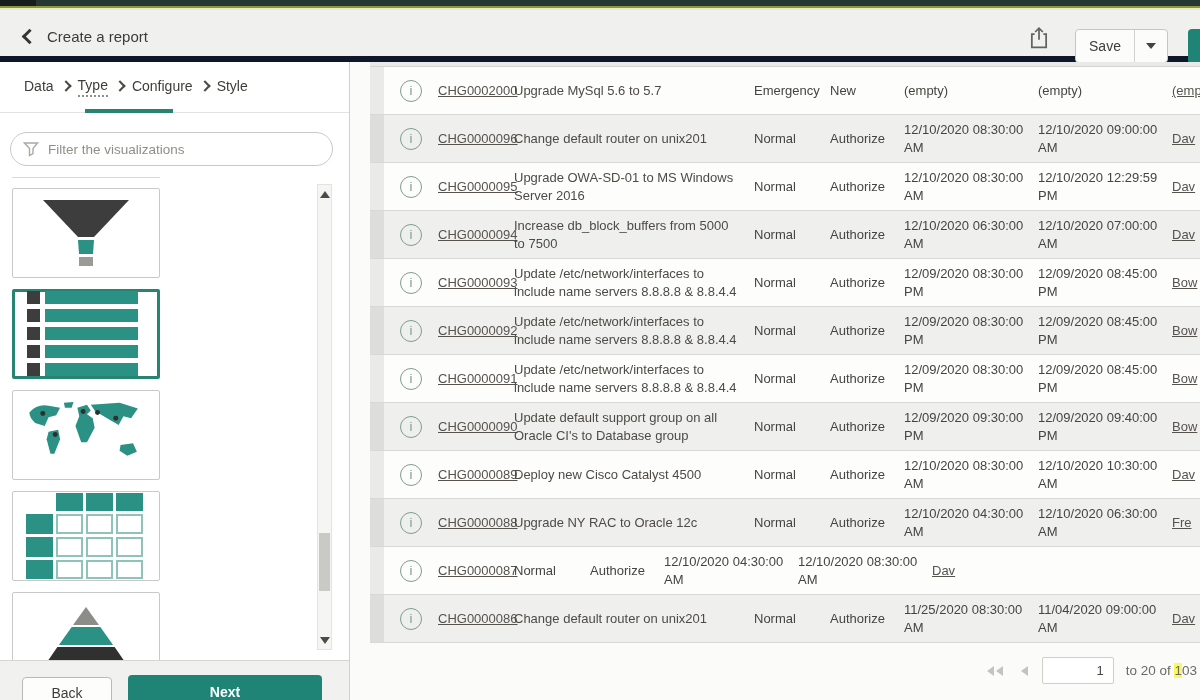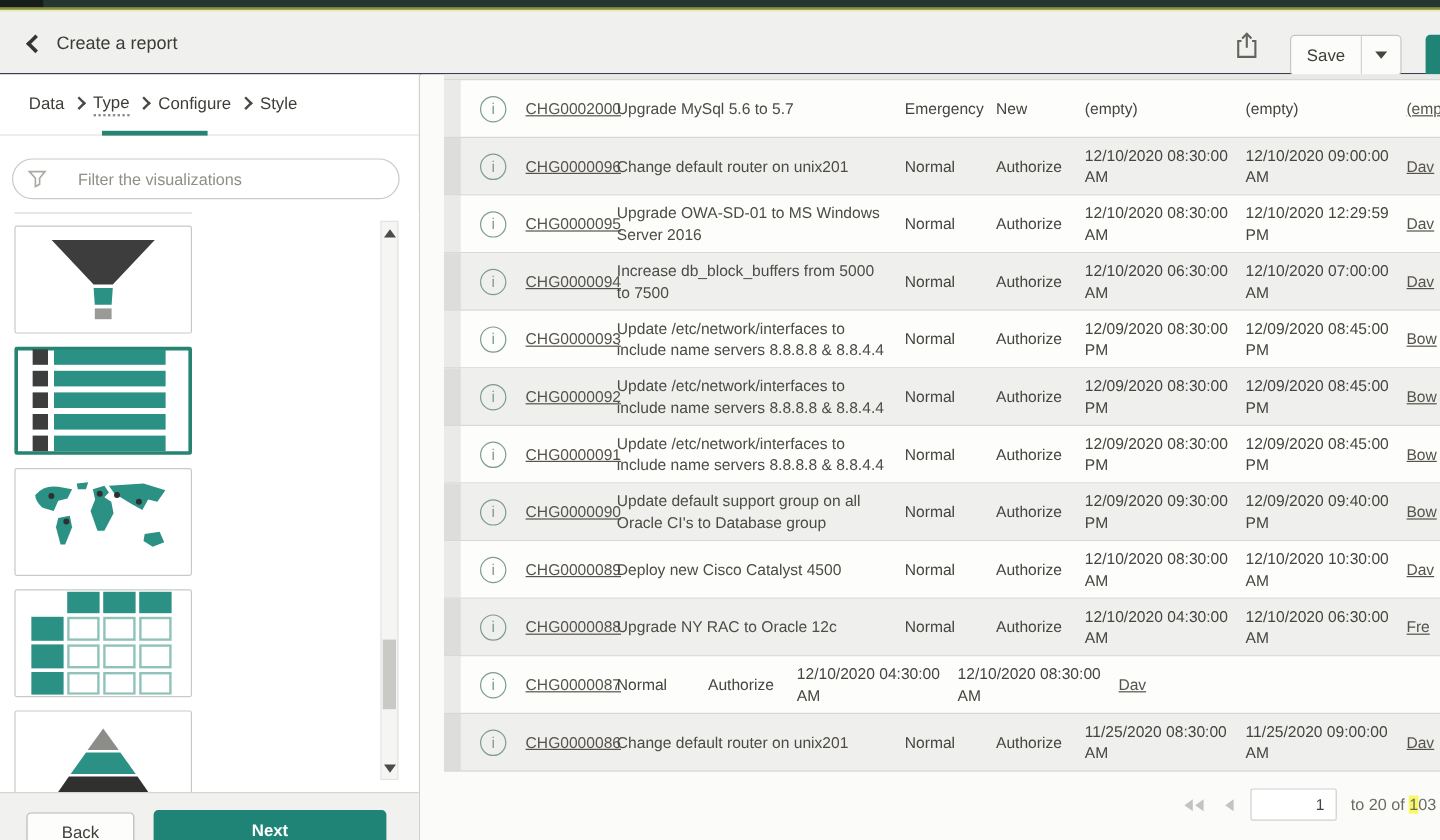--- a/index.html
+++ b/index.html
@@ -7,39 +7,39 @@
   body { font-family:"Liberation Sans", sans-serif; background:#fff; color:#45443e; }
   #app { position:relative; width:1200px; height:700px; overflow:hidden; background:#fbfbfa; }
 
   
   .topstrip { position:absolute; left:0; top:0; width:1200px; height:10px; background:#263630; }
   .topstrip .corner { position:absolute; left:0; top:0; width:36px; height:7px; background:#161d1a; }
   .topstrip .olive { position:absolute; left:0; bottom:2px; width:100%; height:2px; background:#8c9538; }
   .topstrip .pale  { position:absolute; left:0; bottom:0;  width:100%; height:2px; background:#e9ecc3; }
 
   
-  .topbar { position:absolute; left:0; top:10px; width:1200px; height:52px; background:#f0f0ef; border-bottom:1px solid #0f172a; }
+  .topbar { position:absolute; left:0; top:10px; width:1200px; height:52px; background:#f0f0ef; border-bottom:6px solid #0f172a; }
   .back-btn { position:absolute; left:16px; top:14px; width:26px; height:26px; cursor:pointer; }
   .back-chev { position:absolute; left:8px; top:7px; width:11px; height:11px; border-left:3px solid #35352f; border-bottom:3px solid #35352f; transform:rotate(45deg); }
   .topbar-title { position:absolute; left:47px; top:18px; font-size:15px; color:#3c3c36; }
   .share-btn { position:absolute; left:1028px; top:15px; width:24px; height:26px; cursor:pointer; }
   .save-group { position:absolute; left:1075px; top:19px; height:34px; display:flex; background:#fcfcfb; border:1px solid #c6c6c3; border-radius:4px; overflow:hidden; }
   .save-main { width:58px; display:flex; align-items:center; justify-content:center; font-size:14px; color:#3e3e38; cursor:pointer; }
   .save-caret { width:33px; display:flex; align-items:center; justify-content:center; border-left:1px solid #d2d2cf; cursor:pointer; }
   .caret-down { width:0; height:0; border-left:5px solid transparent; border-right:5px solid transparent; border-top:6px solid #45443e; }
   .edge-primary { position:absolute; right:0; top:19px; width:12px; height:35px; background:#1f8476; border-radius:4px 0 0 4px; }
 
   
   .panel { position:absolute; left:0; top:62px; width:350px; height:638px; background:#fff; border-right:1px solid #d0d0ce; }
   .steps { position:relative; height:51px; display:flex; align-items:center; padding-left:24px; gap:8px; border-bottom:1px solid #e2e2e0; }
   .step { font-size:14px; color:#3e3e38; cursor:pointer; padding-bottom:2px; }
   .step.active { border-bottom:2px dotted #8f8f89; }
   .active-bar { position:absolute; left:85px; bottom:-1px; width:88px; height:4px; background:#278472; }
   .chev { width:8px; height:8px; border-top:2px solid #4a4a44; border-right:2px solid #4a4a44; transform:rotate(45deg); margin-top:-2px; }
-  .filter-wrap { position:absolute; left:10px; top:70px; width:323px; height:34px; background:#fff; border:1px solid #c9c9c6; border-radius:17px; display:flex; align-items:center; padding-left:12px; gap:26px; }
+  .filter-wrap { position:absolute; left:10px; top:70px; width:323px; height:34px; background:#fff; border:1px solid #c9c9c6; border-radius:17px; display:flex; align-items:center; padding-left:12px; gap:9px; }
   .filter-placeholder-input { border:none; outline:none; flex:1; font-size:13.5px; color:#45443e; background:transparent; font-family:"Liberation Sans",sans-serif; }
   .filter-placeholder-input::placeholder { color:#8f8f88; }
 
   .viz-scroll { position:absolute; left:0; top:114px; width:349px; height:484px; overflow:hidden; background:#fff; }
   .card-cut { width:148px; margin:0 0 10px 12px; height:2px; border-bottom:1px solid #d8d8d6; }
   .viz-card { width:148px; height:90px; margin:0 0 11px 12px; background:#fff; border:1px solid #c9c9c6; border-radius:2px; display:flex; align-items:center; justify-content:center; cursor:pointer; }
   .viz-card.selected { border:3px solid #278472; }
 
   
   .vscroll { position:absolute; right:17px; top:122px; width:15px; height:466px; background:#f5f5f4; border:1px solid #e3e3e1; }
@@ -388,21 +388,21 @@
   <div class="trow">
     <div class="c sliver"></div>
     <div class="c icon">
               <span class="info-icon">i</span>
             </div>
     <div class="c num"><span class="link">CHG0000086</span></div>
     <div class="c desc">Change default router on unix201</div>
     <div class="c pri">Normal</div>
     <div class="c state">Authorize</div>
     <div class="c start">11/25/2020 08:30:00 AM</div>
-    <div class="c end">11/25/2020 09:00:00 AM</div>
+    <div class="c end">11/04/2020 09:00:00 AM</div>
     <div class="c asg"><span class="link">Dav</span></div>
   </div>
 </div>
     </div>
 
     <div class="pagination">
       <div class="pg-btn">
         <svg width="22" height="12" viewBox="0 0 22 12">
           <path d="M10 1 L3 6 L10 11 Z" fill="#c3c3c0"></path>
             <path d="M19 1 L12 6 L19 11 Z" fill="#c3c3c0"></path>

